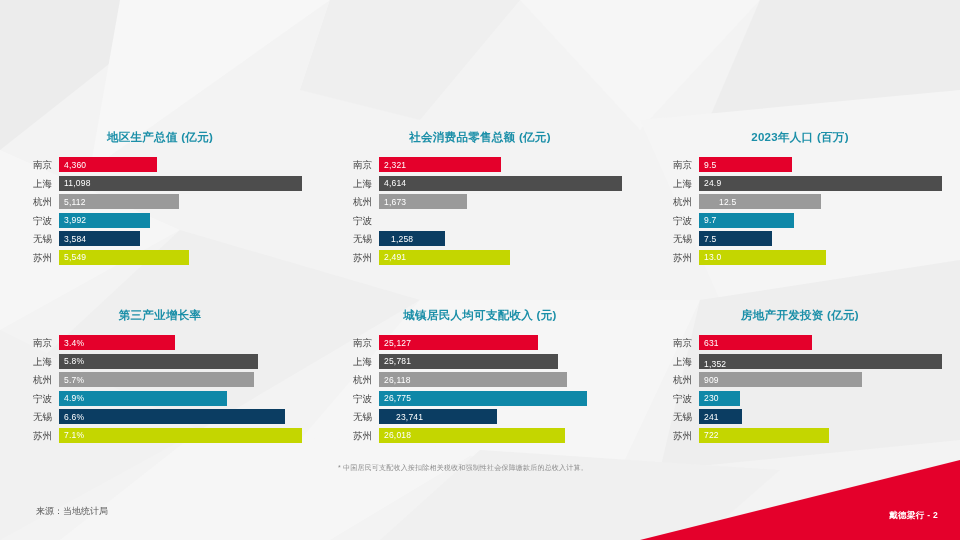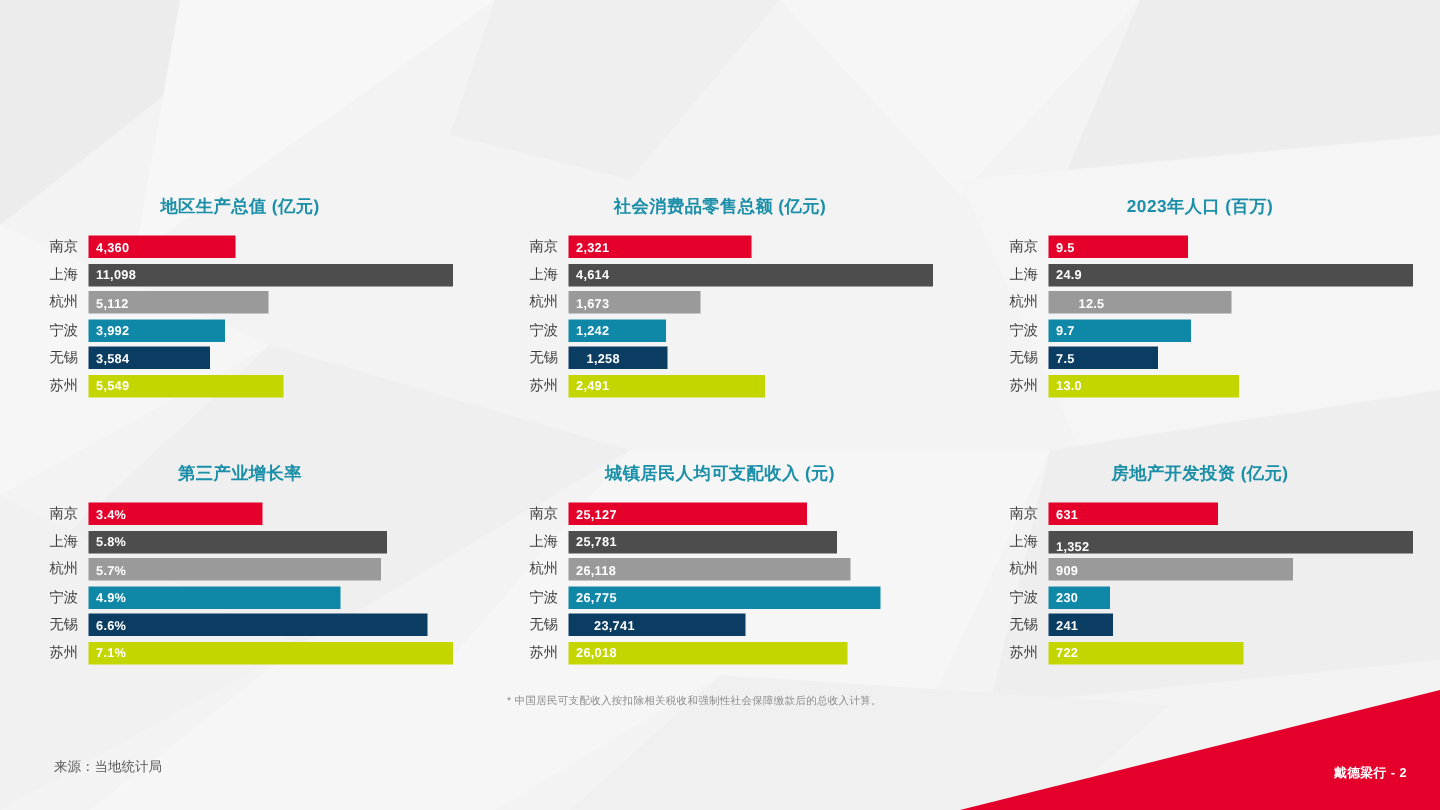--- a/index.html
+++ b/index.html
@@ -96,21 +96,21 @@
   .bar-fill {
     height: 15px;
     display: flex;
     align-items: center;
     box-sizing: border-box;
     padding-left: 5px;
     min-width: 26px;
   }
   .bar-value {
     font-size: 8.5px;
-    font-weight: bold;
+    font-weight: normal;
     color: #ffffff;
     white-space: nowrap;
     letter-spacing: .2px;
   }
 
   
   #footnote {
     position: absolute;
     left: 338px;
     top: 462px;
@@ -255,25 +255,20 @@
             <div class="bar-row">
               <div class="bar-label">杭州</div>
               <div class="bar-track">
                 <div class="bar-fill" style="width: 36.3%; background: rgb(154, 154, 154);">
                   <span class="bar-value">1,673</span>
                 </div>
               </div>
             </div>
             <div class="bar-row">
               <div class="bar-label">宁波</div>
-              <div class="bar-track">
-                <div class="bar-fill" style="width: 26.9%; background: rgb(15, 136, 168);">
-                  <span class="bar-value">1,242</span>
-                </div>
-              </div>
             </div>
             <div class="bar-row">
               <div class="bar-label">无锡</div>
               <div class="bar-track">
                 <div class="bar-fill" style="width: 27.3%; background: rgb(11, 61, 98); padding-left: 12px;">
                   <span class="bar-value">1,258</span>
                 </div>
               </div>
             </div>
             <div class="bar-row">

